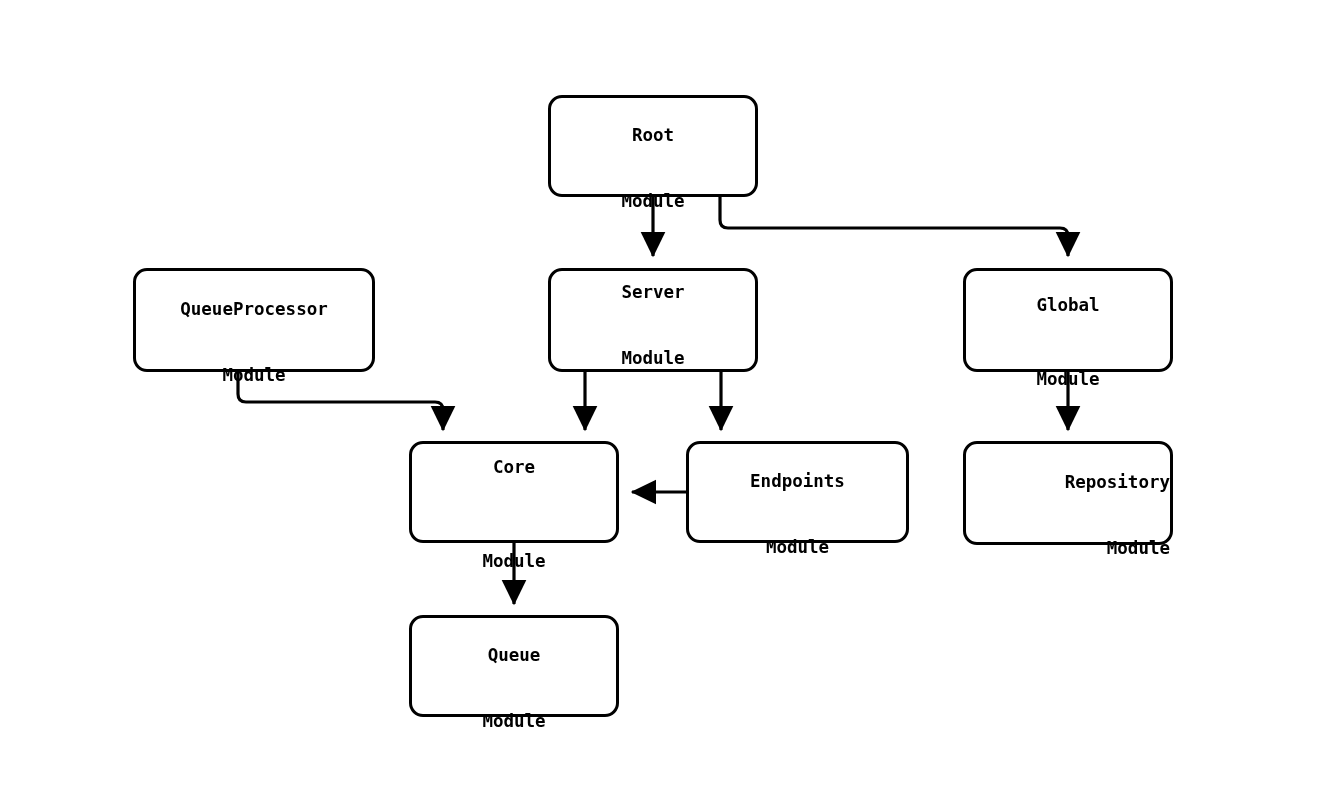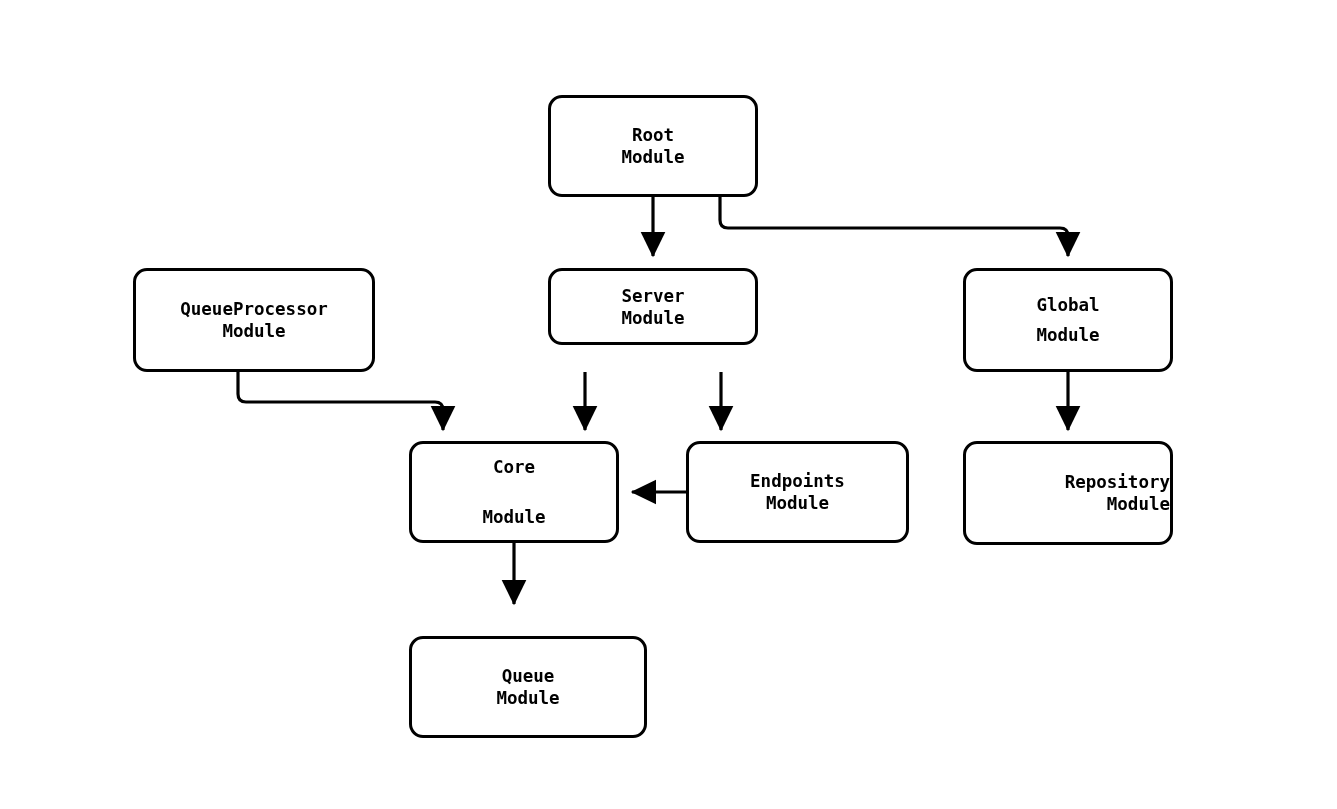--- a/index.html
+++ b/index.html
@@ -39,20 +39,21 @@
   }
   .node-label {
     font-family: "DejaVu Sans Mono", "Liberation Mono", monospace;
     font-size: 17.5px;
     font-weight: 700;
     line-height: 22px;
     color: #000000;
     text-align: center;
     white-space: pre;
     letter-spacing: 0px;
+    margin-top: 44px;
   }
 </style>
 </head>
 <body>
 
 <div id="diagram-root">
 
   <svg id="edge-layer" viewBox="0 0 1337 809" xmlns="http://www.w3.org/2000/svg">
     <defs>
       <marker id="arrowhead" markerWidth="9" markerHeight="9" refX="7.6" refY="4.5" orient="auto" markerUnits="strokeWidth">
@@ -83,21 +84,21 @@
   <div class="node" style="left: 548px; top: 95px; width: 210px; height: 102px;">
     <div class="node-label">Root</div>
     <div class="node-label">Module</div>
   </div>
 
   <div class="node" style="left: 133px; top: 268px; width: 242px; height: 104px;">
     <div class="node-label">QueueProcessor</div>
     <div class="node-label">Module</div>
   </div>
 
-  <div class="node" style="left: 548px; top: 268px; width: 210px; height: 77px;">
+  <div class="node" style="left: 548px; top: 268px; width: 210px; height: 104px; justify-content: flex-end;">
     <div class="node-label">Server</div>
     <div class="node-label">Module</div>
   </div>
 
   <div class="node" style="left: 963px; top: 268px; width: 210px; height: 104px; gap: 8px;">
     <div class="node-label">Global</div>
     <div class="node-label">Module</div>
   </div>
 
   <div class="node" style="left: 409px; top: 441px; width: 210px; height: 102px; gap: 28px;">
@@ -108,18 +109,18 @@
   <div class="node" style="left: 686px; top: 441px; width: 223px; height: 102px;">
     <div class="node-label">Endpoints</div>
     <div class="node-label">Module</div>
   </div>
 
   <div class="node" style="left: 963px; top: 441px; width: 210px; height: 104px; align-items: flex-end;">
     <div class="node-label">Repository</div>
     <div class="node-label">Module</div>
   </div>
 
-  <div class="node" style="left: 409px; top: 636px; width: 238px; height: 102px;">
+  <div class="node" style="left: 409px; top: 615px; width: 210px; height: 102px;">
     <div class="node-label">Queue</div>
     <div class="node-label">Module</div>
   </div>
 
 </div>
 
 </body></html>

